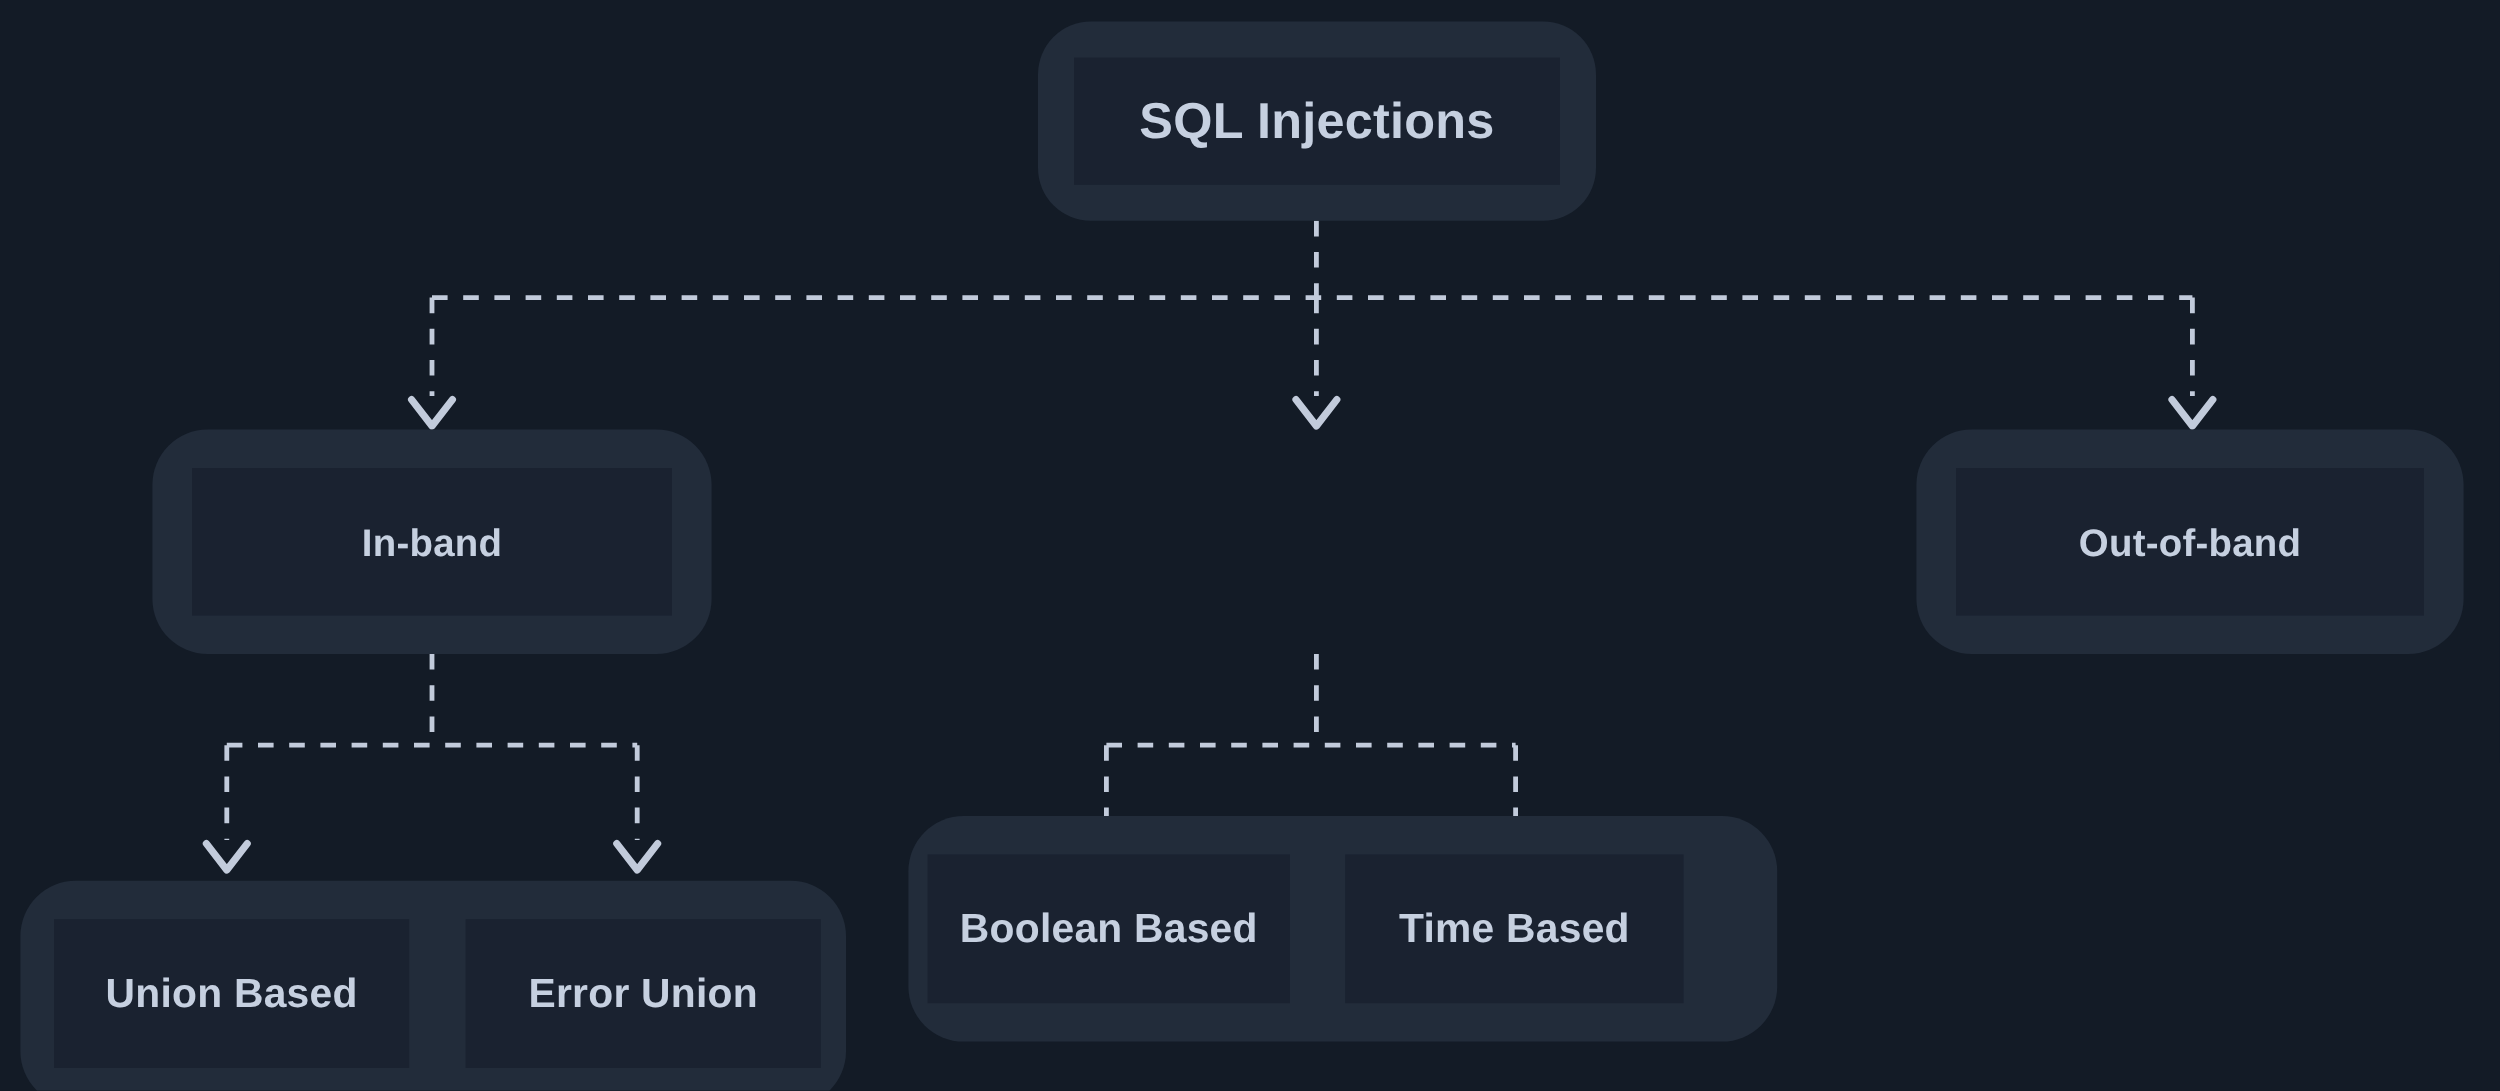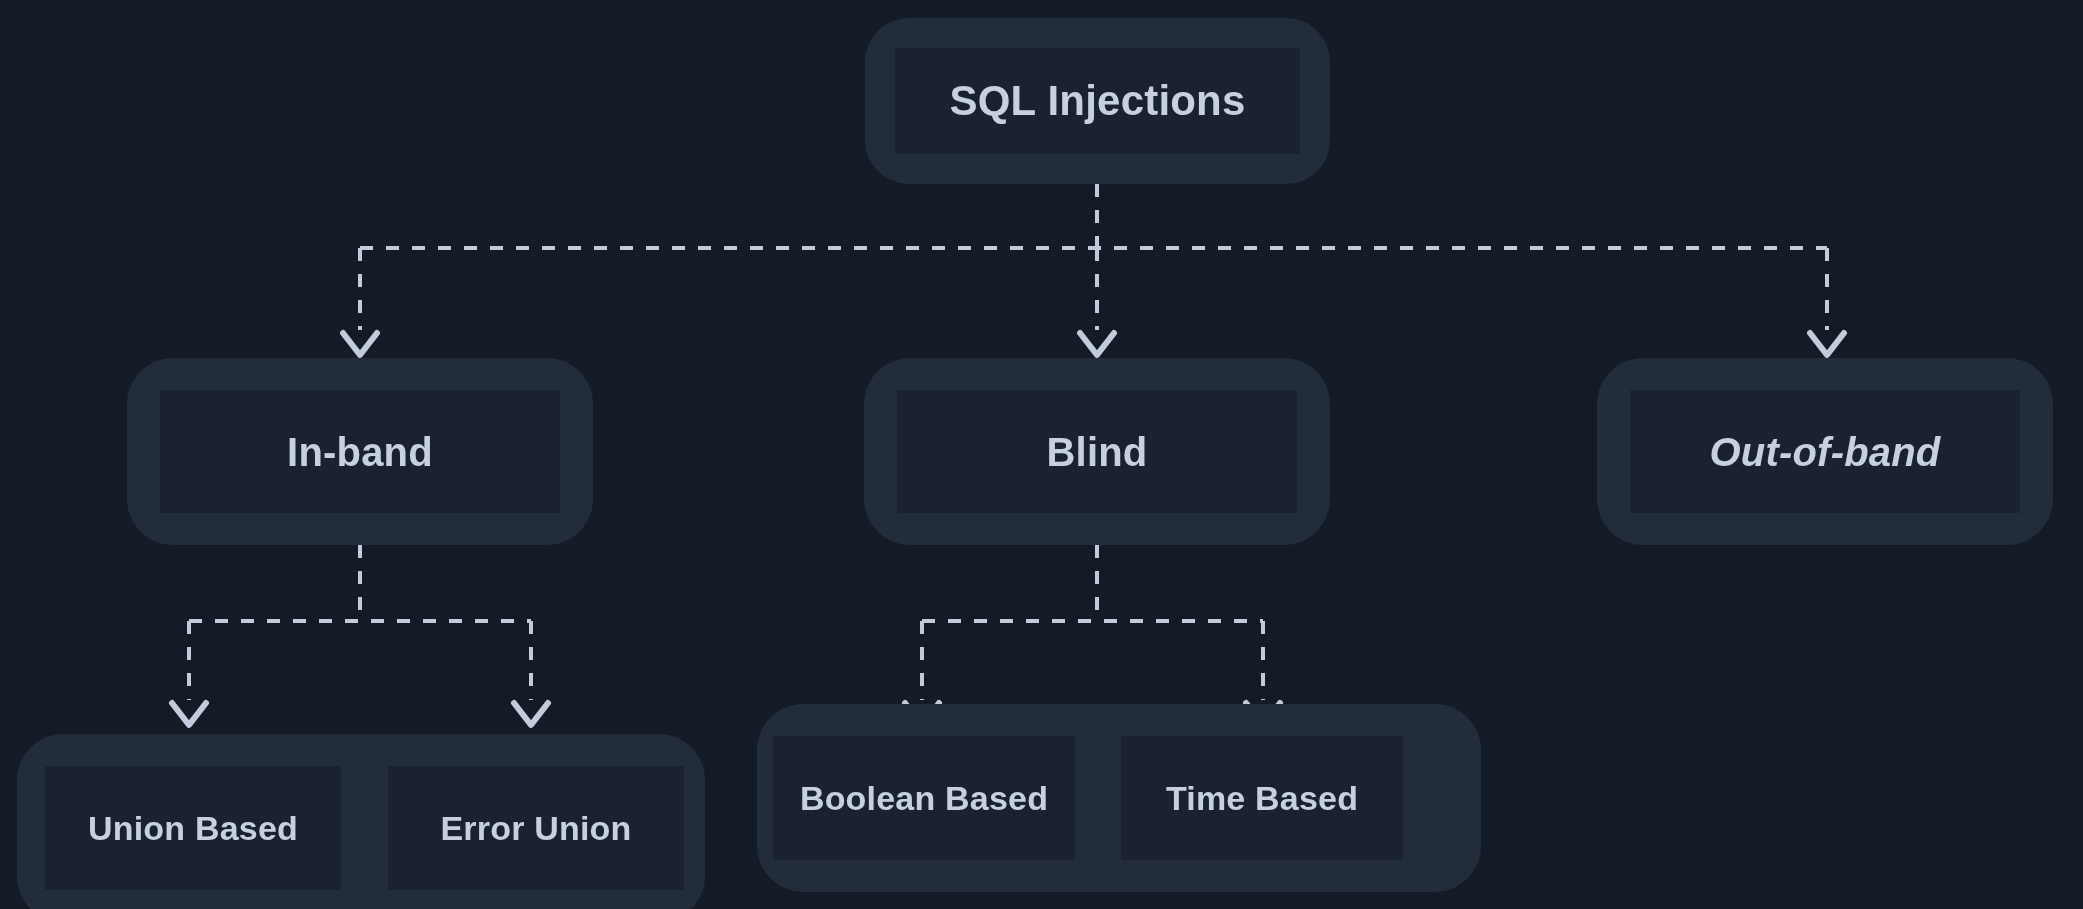--- a/index.html
+++ b/index.html
@@ -47,21 +47,21 @@
   }
   .label {
     color: #c6d0e0;
     font-weight: bold;
     letter-spacing: 0.2px;
     white-space: nowrap;
     line-height: 1;
     text-align: center;
   }
   .label.lvl0 { font-size: 42px; }
-  .label.lvl1 { font-size: 40px; }
+  .label.lvl1 { font-size: 32px; }
   .label.lvl2 { font-size: 34px; }
 </style>
 </head>
 <body>
 
 <div id="canvas">
 
   <svg id="edges" viewBox="0 0 2083 909" width="2083" height="909">
     <defs>
       <g id="arrowhead-v">
@@ -104,42 +104,37 @@
       <span class="label lvl0">SQL Injections</span>
     </div>
   </div>
 
   <div class="shell" style="left:127px; top:358px; width:466px; height:187px;">
     <div class="panel" style="left:33px; top:32px; right:33px; bottom:32px;">
       <span class="label lvl1">In-band</span>
     </div>
   </div>
 
-  <div class="shell" style="left:864px; top:358px; width:466px; height:187px;">
-    <div class="panel" style="left:33px; top:32px; right:33px; bottom:32px;">
-      <span class="label lvl1">Blind</span>
-    </div>
-  </div>
 
-  <div class="shell" style="left:1597px; top:358px; width:456px; height:187px;font-style:italic;">
+  <div class="shell" style="left:1597px; top:358px; width:456px; height:187px;">
     <div class="panel" style="left:33px; top:32px; right:33px; bottom:32px;">
       <span class="label lvl1">Out-of-band</span>
     </div>
   </div>
 
   <div class="shell" style="left:17px; top:700px; width:688px; height:188px;margin-top:34px;">
     <div class="panel" style="left:28px; top:32px; width:296px; height:124px;">
       <span class="label lvl2">Union Based</span>
     </div>
     <div class="panel" style="left:371px; top:32px; width:296px; height:124px;">
       <span class="label lvl2">Error Union</span>
     </div>
   </div>
 
-  <div class="shell" style="left:757px; top:704px; width:724px; height:188px;">
+  <div class="shell" style="left:757px; top:680px; width:724px; height:188px;">
     <div class="panel" style="left:16px; top:32px; width:302px; height:124px;">
       <span class="label lvl2">Boolean Based</span>
     </div>
     <div class="panel" style="left:364px; top:32px; width:282px; height:124px;">
       <span class="label lvl2">Time Based</span>
     </div>
   </div>
 
 </div>
 

